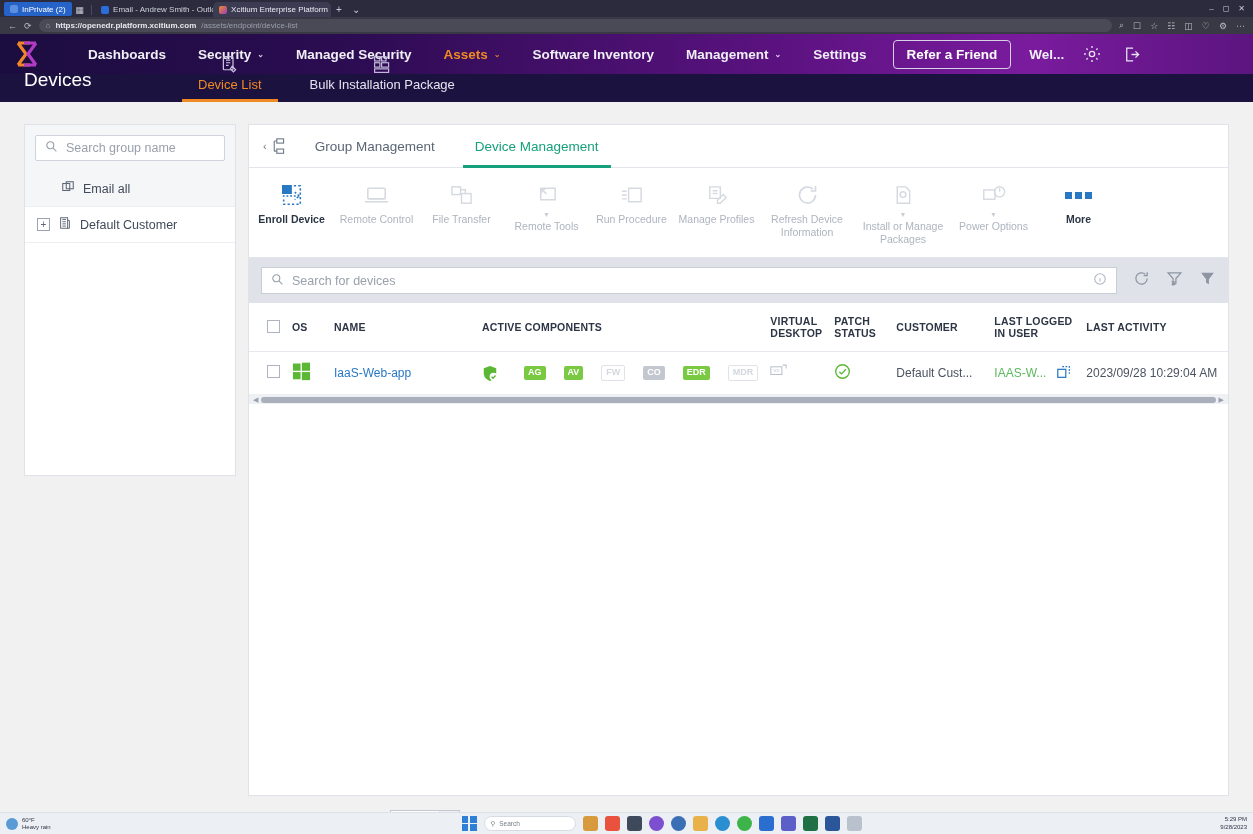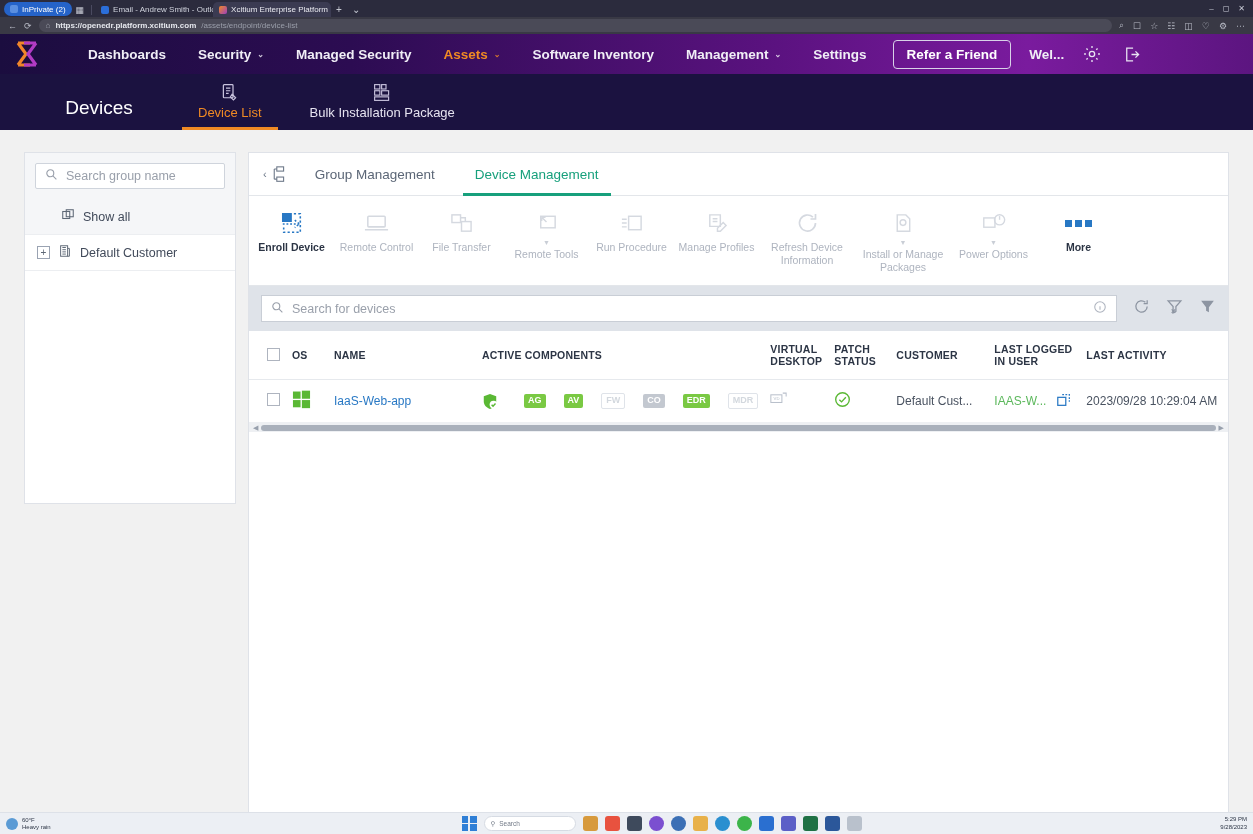--- a/index.html
+++ b/index.html
@@ -13,21 +13,21 @@
   .browser { width: 1253px; height: 834px; position: relative; background:#fff; }
   .tabstrip {
     height: 17px; background:#2b2b3d; display:flex; align-items:flex-end;
     padding-left:4px; position:relative;
   }
   .tab {
     height:15px; display:flex; align-items:center; gap:4px;
     padding:0 6px; font-size:8px; color:#cfd2dc; border-radius:5px 5px 0 0;
     max-width:118px; white-space:nowrap; overflow:hidden;
   }
-  .tab.inprivate { background:#2563c9; color:#fff; border-radius:7px; height:14px; margin-bottom:1px; }
+  .tab.inprivate { background:#2563c9; color:#fff; border-radius:2px; height:14px; margin-bottom:1px; }
   .tab.active { background:#3b3b52; color:#e9eaf0; }
   .tab .favicon { width:8px; height:8px; border-radius:2px; flex:0 0 8px; }
   .fav-ol { background:#2b6ed9; }
   .fav-xc { background:linear-gradient(135deg,#f08a24,#9c3fbf); }
   .fav-ip { background:#5b8fe0; border-radius:50%; }
   .tab-sep { width:1px; height:10px; background:#4a4a60; margin:0 3px 2px; }
   .newtab { color:#c7cad4; font-size:10px; margin:0 5px 2px; }
   .tabstrip .winctl { position:absolute; right:0; top:0; height:17px;
      display:flex; align-items:center; gap:9px; padding:0 8px; color:#c9ccd6; font-size:8px; }
 
@@ -59,21 +59,21 @@
   .navitem.active { color:#f08a24; }
   .caret { font-size:8px; opacity:.85; }
   .refer {
     border:1.5px solid #d8d2e8; border-radius:4px; color:#fff; font-size:13.5px;
     font-weight:bold; padding:6px 13px; margin:0 10px; white-space:nowrap; cursor:pointer;
   }
   .welcome { color:#f0eef6; font-size:13.5px; font-weight:bold; padding:0 8px; }
   .icon-btn { color:#e8e4f2; padding:0 10px; display:flex; align-items:center; cursor:pointer; }
 
   .subhead {
-    height:56px; background:#1b1240; display:flex; align-items:flex-end; padding-left:24px;text-align:center;
+    height:28px; background:#1b1240; display:flex; align-items:flex-end; padding-left:24px;
   }
   .page-title { color:#fff; font-size:19px; font-weight:normal; padding:0 0 11px 0; width:150px; }
   .subtab {
     display:flex; flex-direction:column; align-items:center; justify-content:flex-end;
     padding:0 16px 0; margin:0 8px; position:relative; cursor:pointer; min-width:90px;
   }
   .subtab .ico { height:20px; margin-bottom:2px; display:flex; align-items:flex-end; color:#b9b4cf; }
   .subtab .lbl { font-size:13px; color:#e6e3f0; padding-bottom:10px; white-space:nowrap; }
   .subtab.active .lbl { color:#f08a24; }
   .subtab.active::after {
@@ -332,21 +332,21 @@
             <span>Search group name</span>
           </div>
         </div>
         <div class="sb-row showall">
           <span>
             <svg width="14" height="14" viewBox="0 0 16 16" fill="none" stroke="#5d6775" stroke-width="1.2">
               <rect x="2" y="4" width="8" height="8"></rect>
                 <rect x="6" y="2" width="8" height="8"></rect>
             </svg>
           </span>
-          <span>Show all</span>
+          <span>Email all</span>
         </div>
         <div class="sb-row">
           <span class="expander">+</span>
           <span>
             <svg width="14" height="14" viewBox="0 0 16 16" fill="none" stroke="#5d6775" stroke-width="1.1">
               <rect x="3" y="2" width="8" height="12"></rect>
                 <path d="M5 4h4M5 6.5h4M5 9h4M5 11.5h4"></path>
               <path d="M11 5h2v9h-2"></path>
             </svg>
           </span>

